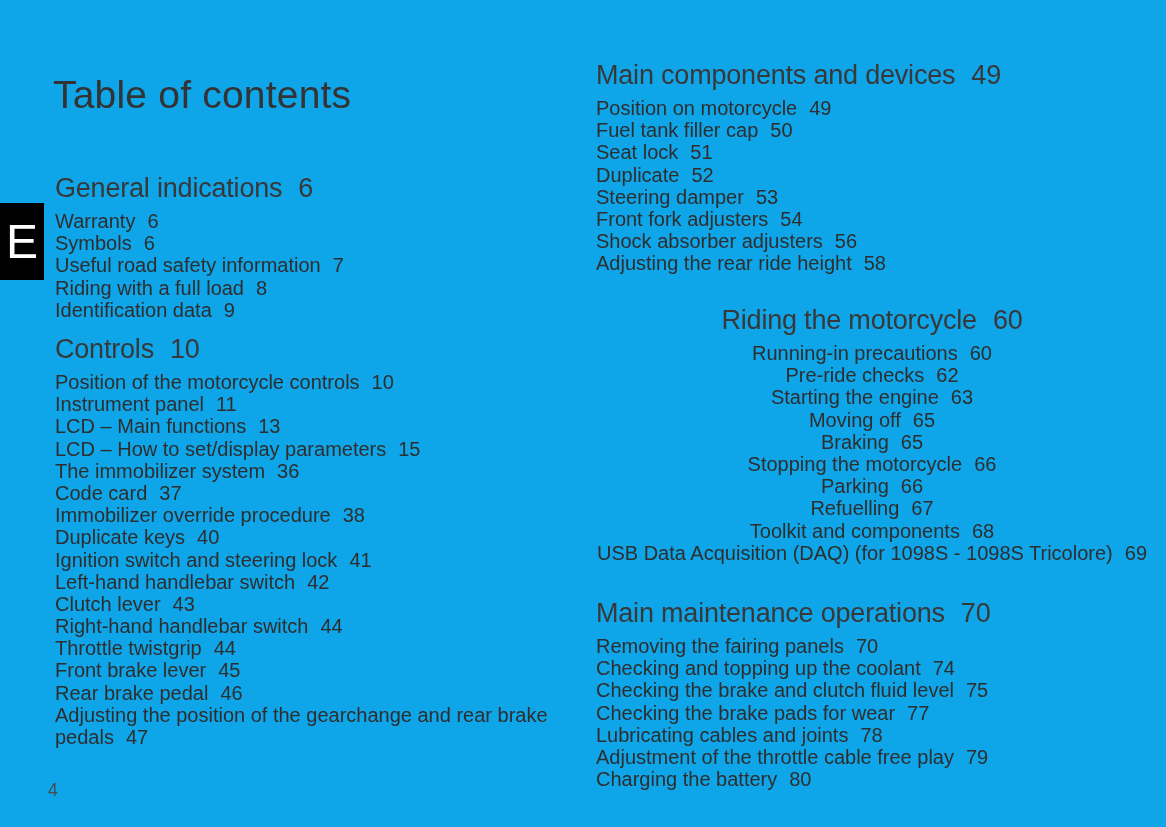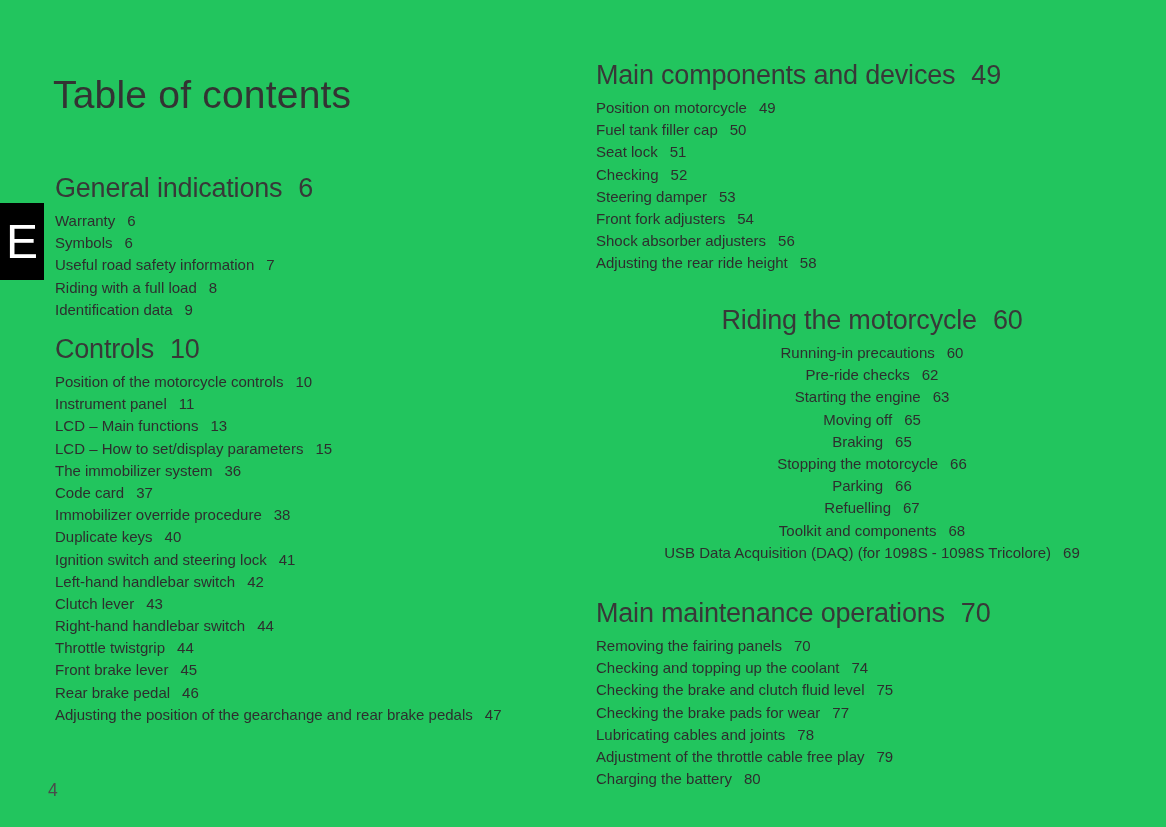--- a/index.html
+++ b/index.html
@@ -4,21 +4,21 @@
 <style>
   html, body {
     margin: 0;
     padding: 0;
     background: #ffffff;
   }
   #page {
     position: relative;
     width: 1166px;
     height: 827px;
-    background: #22c55e;
+    background: #0ea5e9;
     overflow: hidden;
     font-family: "Liberation Sans", "DejaVu Sans", sans-serif;
     color: #2e2e2e;
   }
   .doc-title {
     position: absolute;
     left: 53px;
     top: 48px;
     font-size: 39px;
     line-height: 42px;
@@ -69,21 +69,21 @@
     color: #383838;
     white-space: nowrap;
   }
   .section-heading .pg {
     margin-left: 16px;
   }
   .items {
     margin-top: 6px;
   }
   .toc-item {
-    font-size: 15px;
+    font-size: 20px;
     line-height: 22.18px;
     font-weight: 400;
     color: #2e2e2e;
   }
   .toc-item .pg {
     margin-left: 12px;
   }
   .folio {
     position: absolute;
     left: 48px;
@@ -139,21 +139,21 @@
       </div>
     </div>
 
   <div id="col-right" class="toc-column">
       <div class="section sec-0">
         <div class="section-heading"><span class="lbl">Main components and devices</span><span class="pg">49</span></div>
         <div class="items">
           <div class="toc-item"><span class="lbl">Position on motorcycle</span><span class="pg">49</span></div>
           <div class="toc-item"><span class="lbl">Fuel tank filler cap</span><span class="pg">50</span></div>
           <div class="toc-item"><span class="lbl">Seat lock</span><span class="pg">51</span></div>
-          <div class="toc-item"><span class="lbl">Checking</span><span class="pg">52</span></div>
+          <div class="toc-item"><span class="lbl">Duplicate</span><span class="pg">52</span></div>
           <div class="toc-item"><span class="lbl">Steering damper</span><span class="pg">53</span></div>
           <div class="toc-item"><span class="lbl">Front fork adjusters</span><span class="pg">54</span></div>
           <div class="toc-item"><span class="lbl">Shock absorber adjusters</span><span class="pg">56</span></div>
           <div class="toc-item"><span class="lbl">Adjusting the rear ride height</span><span class="pg">58</span></div>
         </div>
       </div>
       <div class="section sec-1">
         <div class="section-heading"><span class="lbl">Riding the motorcycle</span><span class="pg">60</span></div>
         <div class="items">
           <div class="toc-item"><span class="lbl">Running-in precautions</span><span class="pg">60</span></div>

